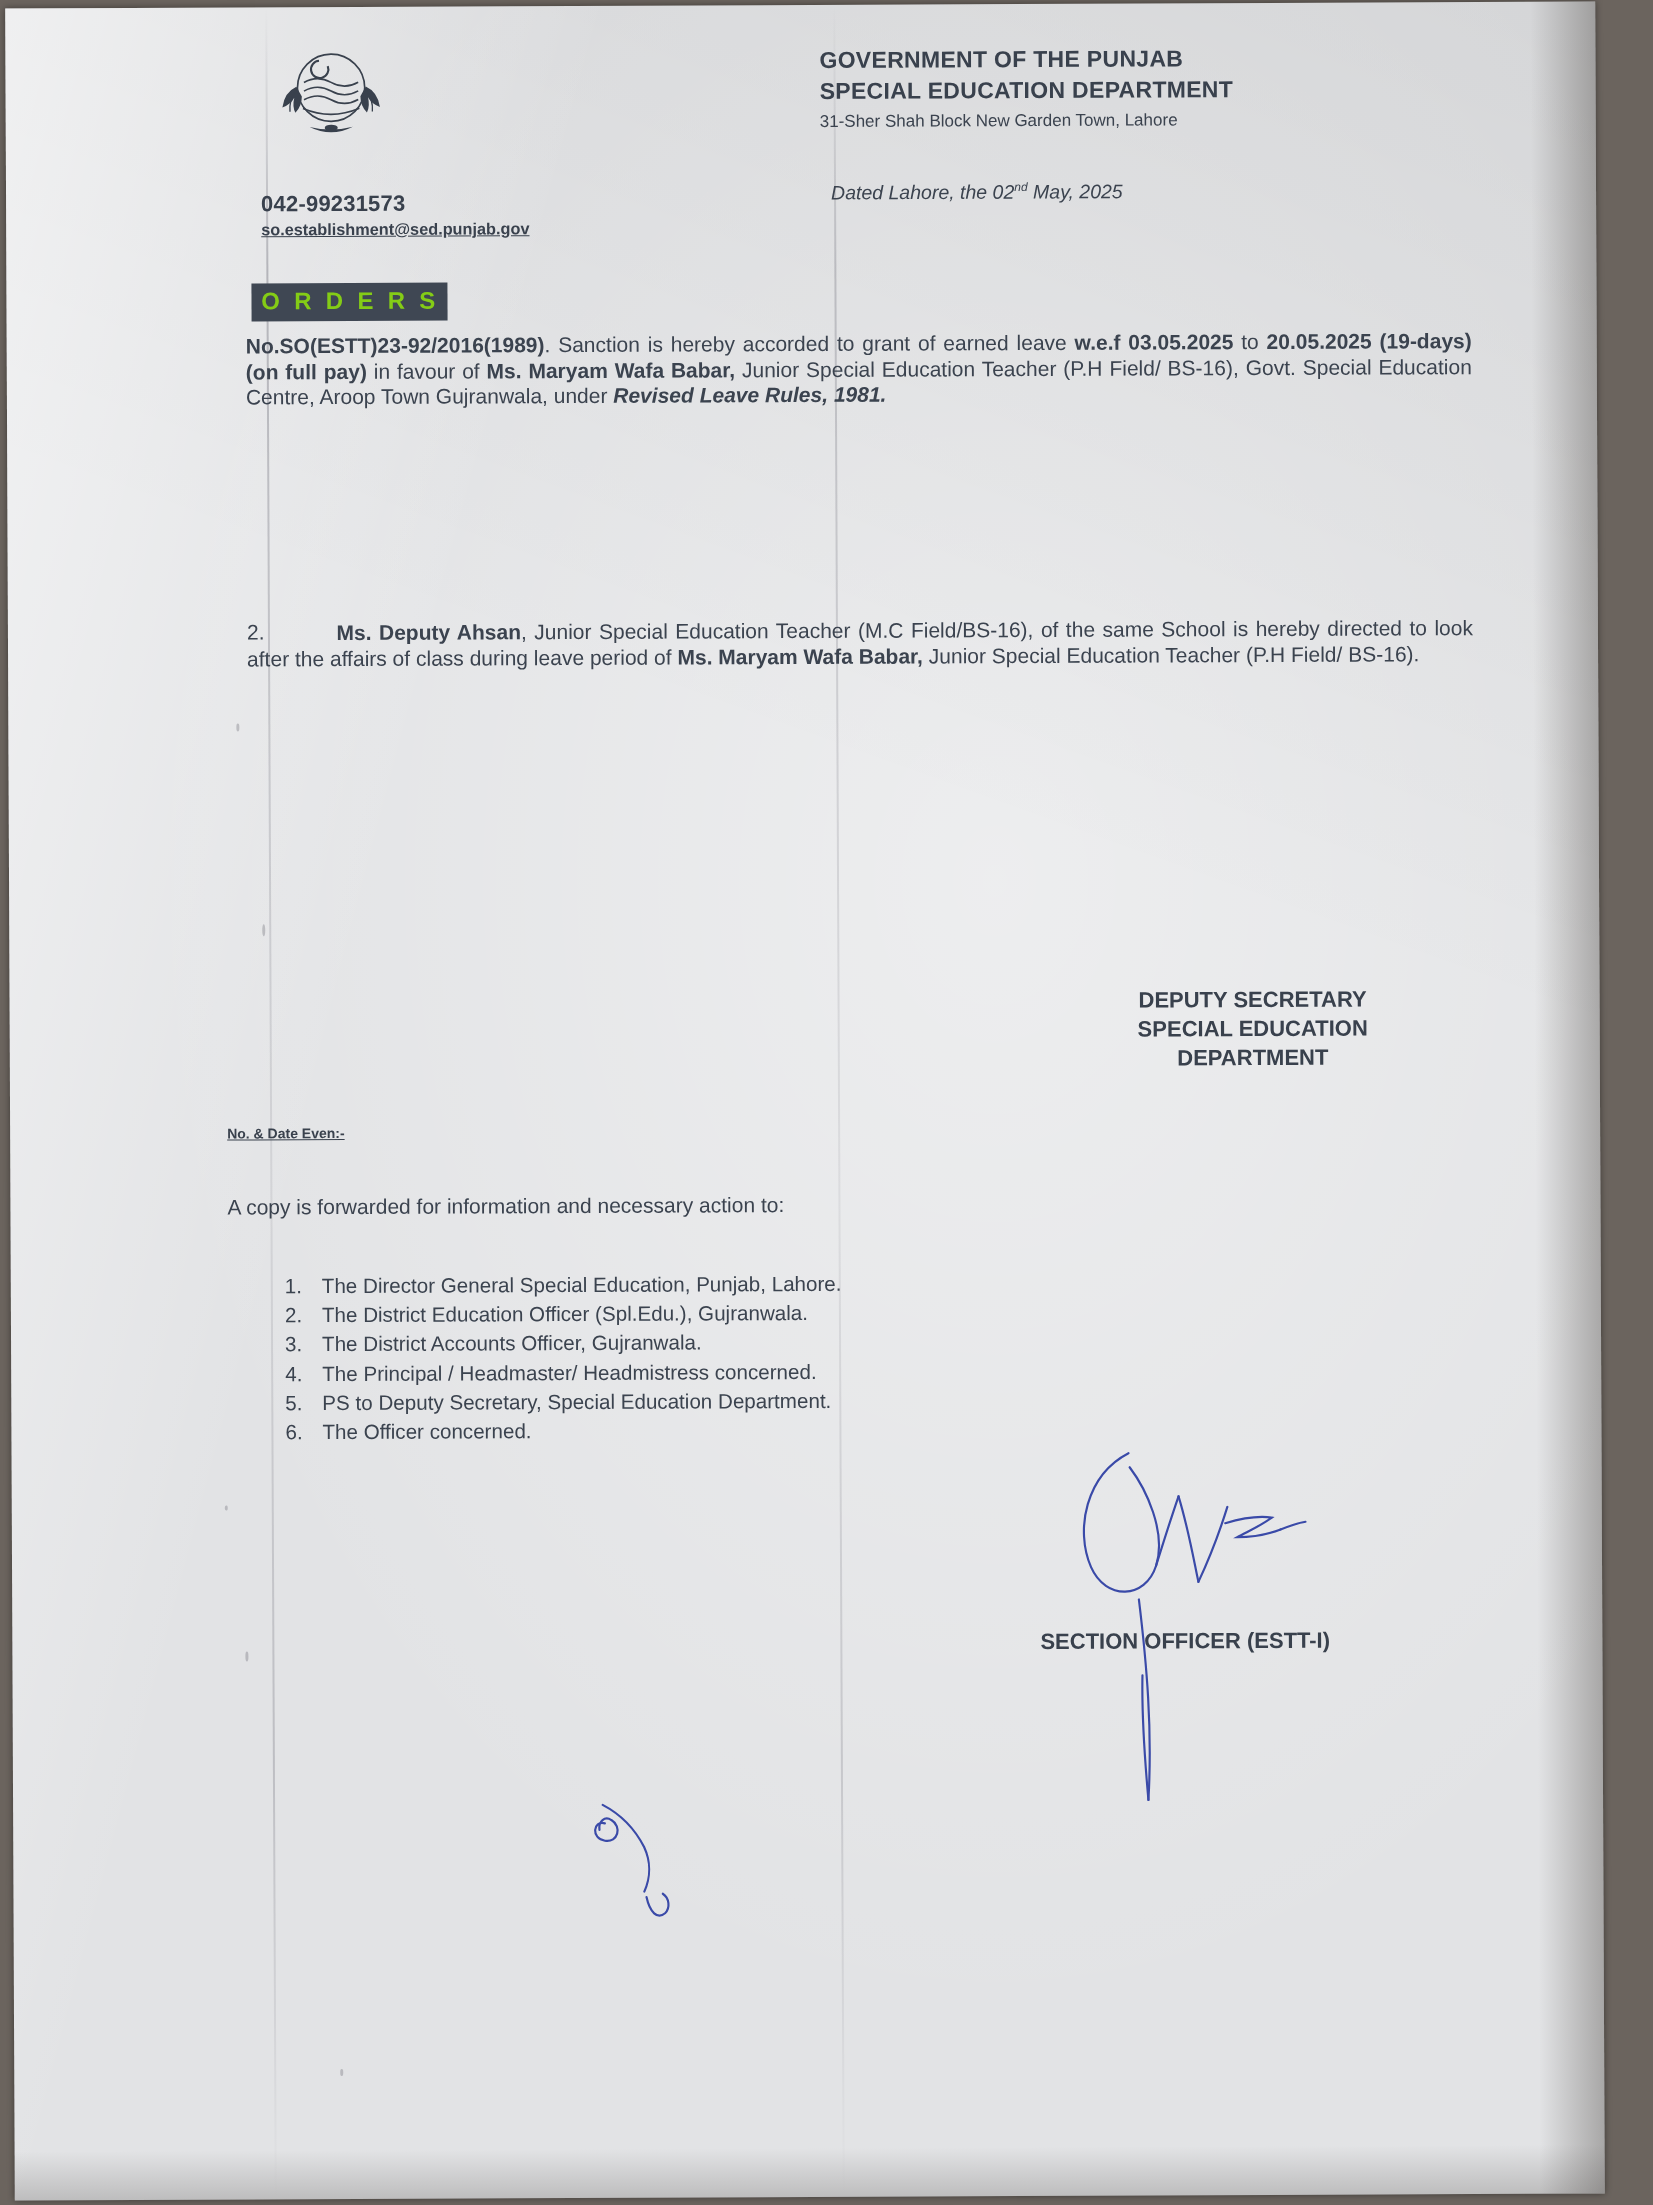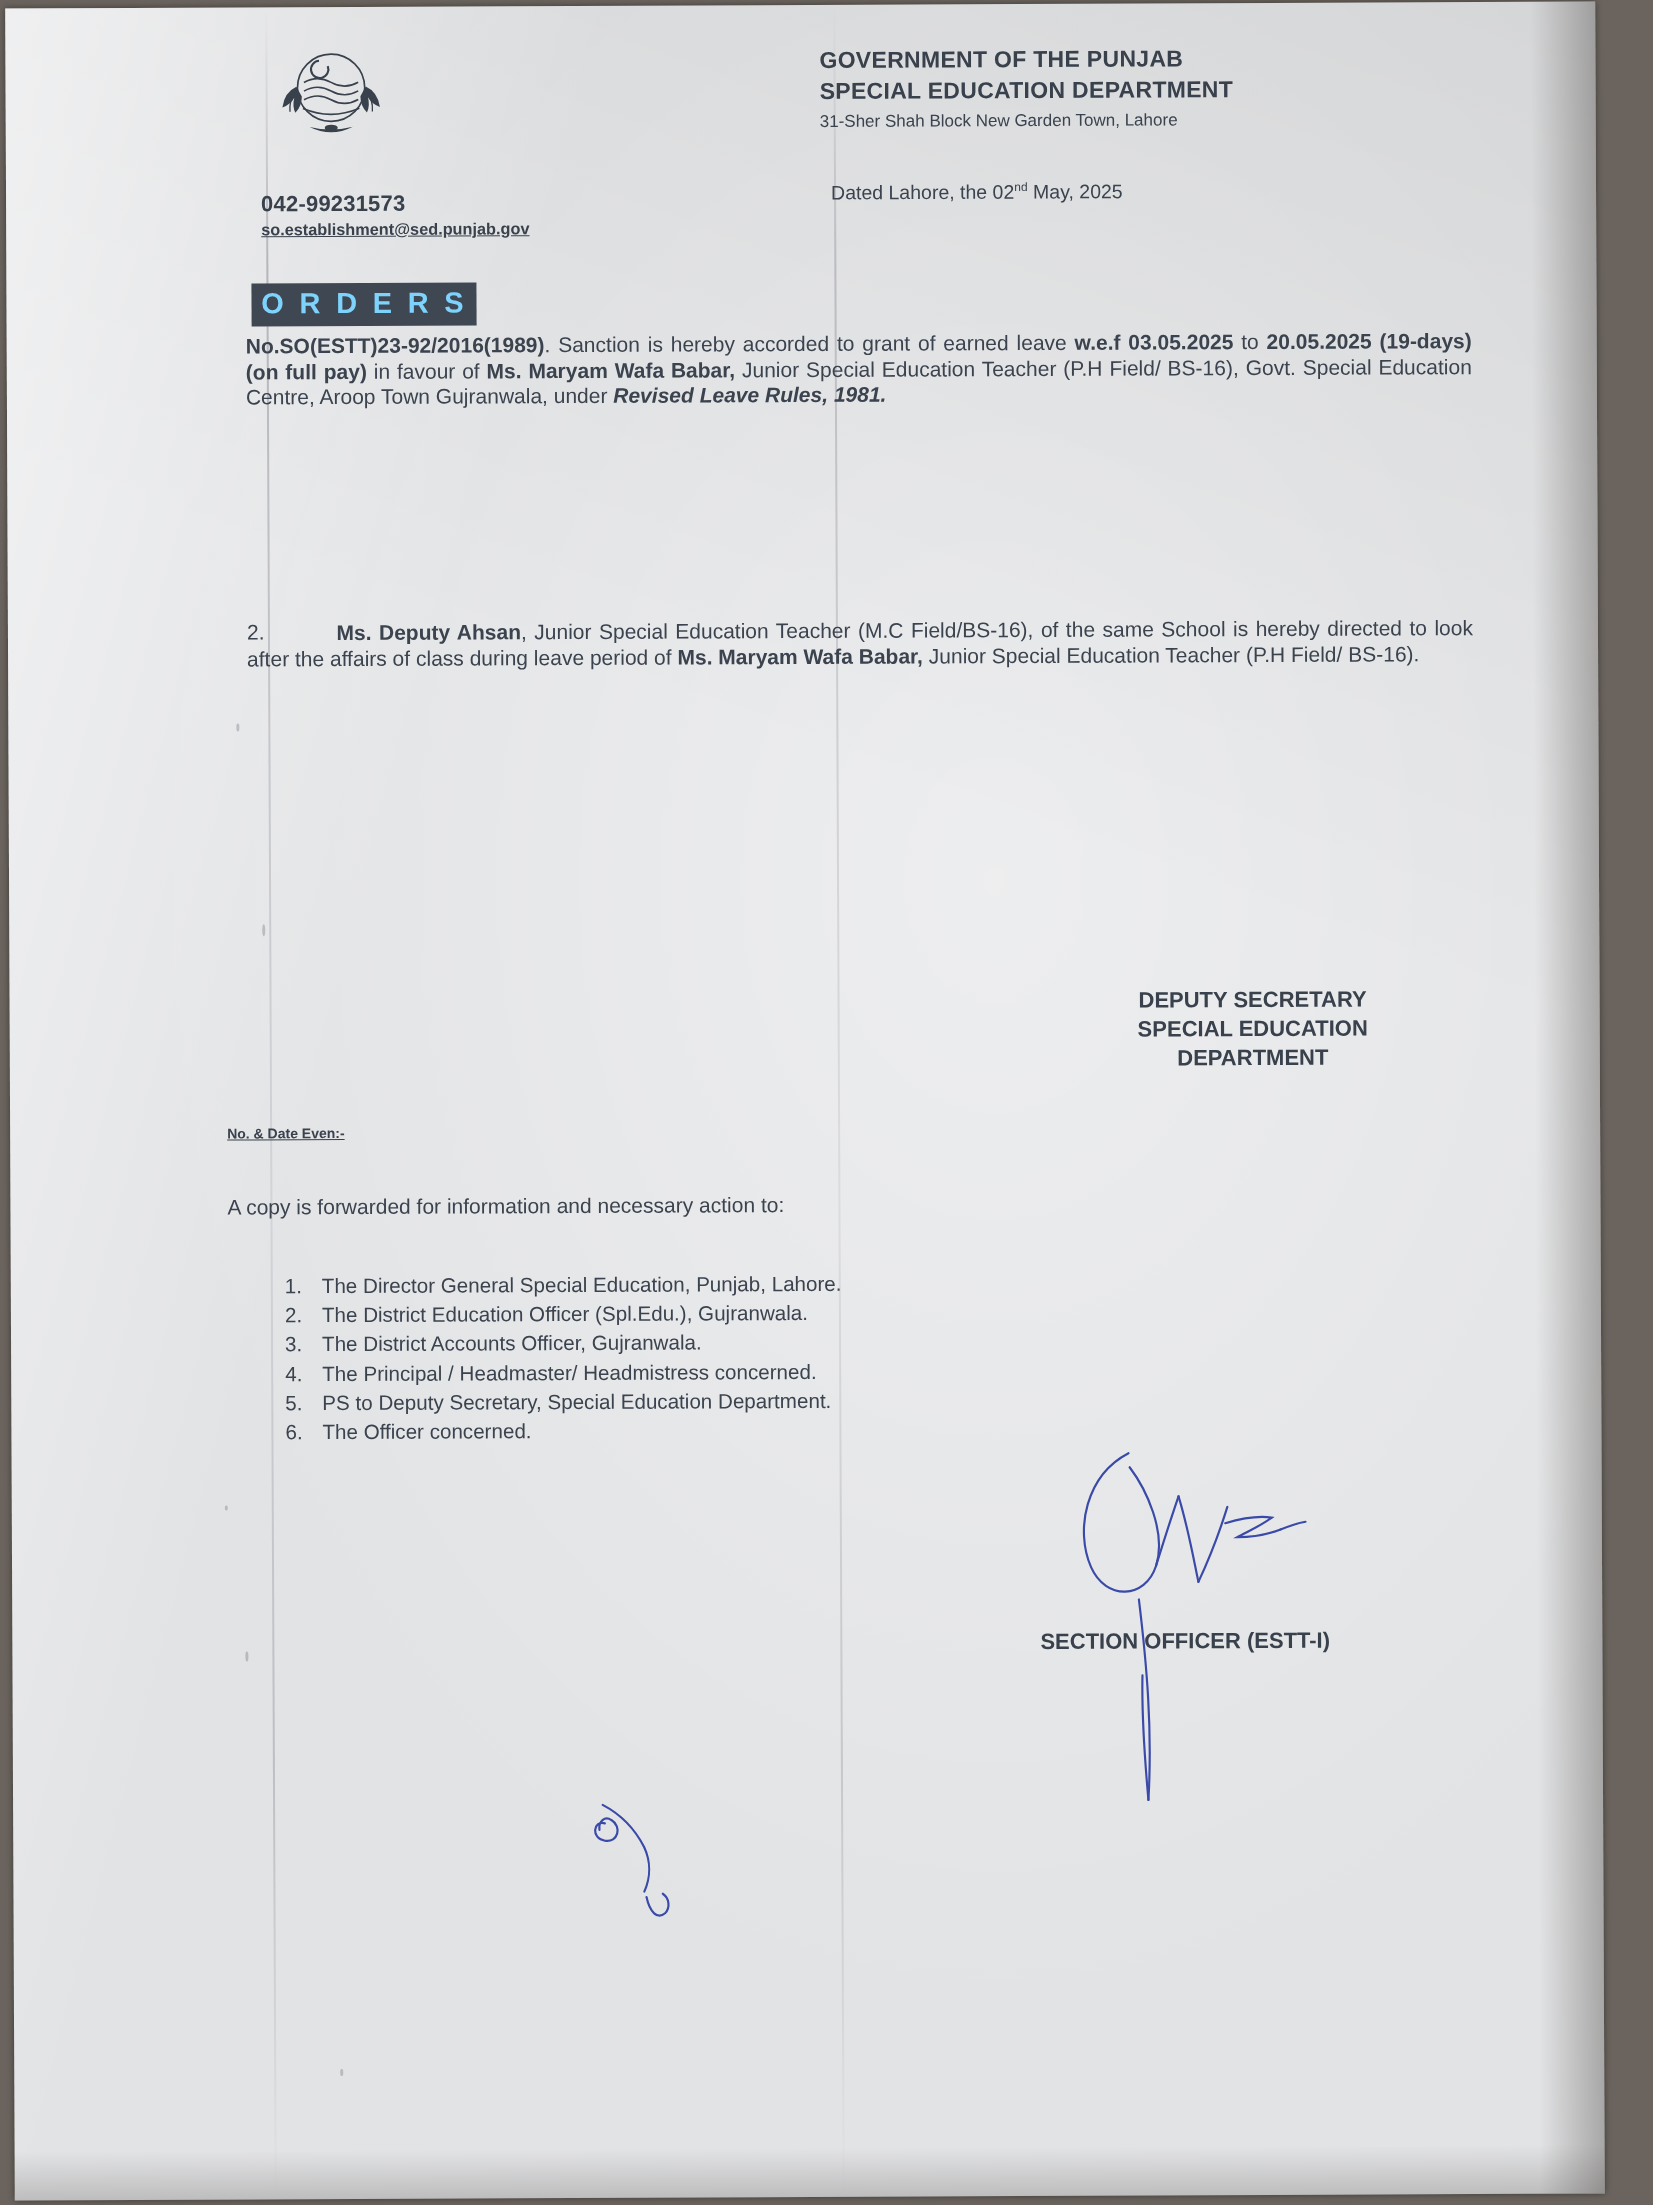--- a/index.html
+++ b/index.html
@@ -118,31 +118,32 @@
     white-space: nowrap;
     margin-top: 6.5px;
   }
   .dated {
     position: absolute;
     left: 825px;
     top: 176px;
     font-size: 19.5px;
     color: #3b434f;
     white-space: nowrap;
+    font-style: italic;
   }
   .dated sup { font-size: 12px; }
 
   
   .orders-badge {
     position: absolute;
     left: 245px;
     top: 276px;
     background: #3f4753;
-    color: #7dd3fc;
-    font-size: 29px;
+    color: #84cc16;
+    font-size: 24px;
     font-weight: bold;
     letter-spacing: 3.8px;
     padding: 4.3px 8.7px 5.4px 9.8px;
   }
 
   
   .para {
     position: absolute;
     font-size: 21px;
     line-height: 1.22;

